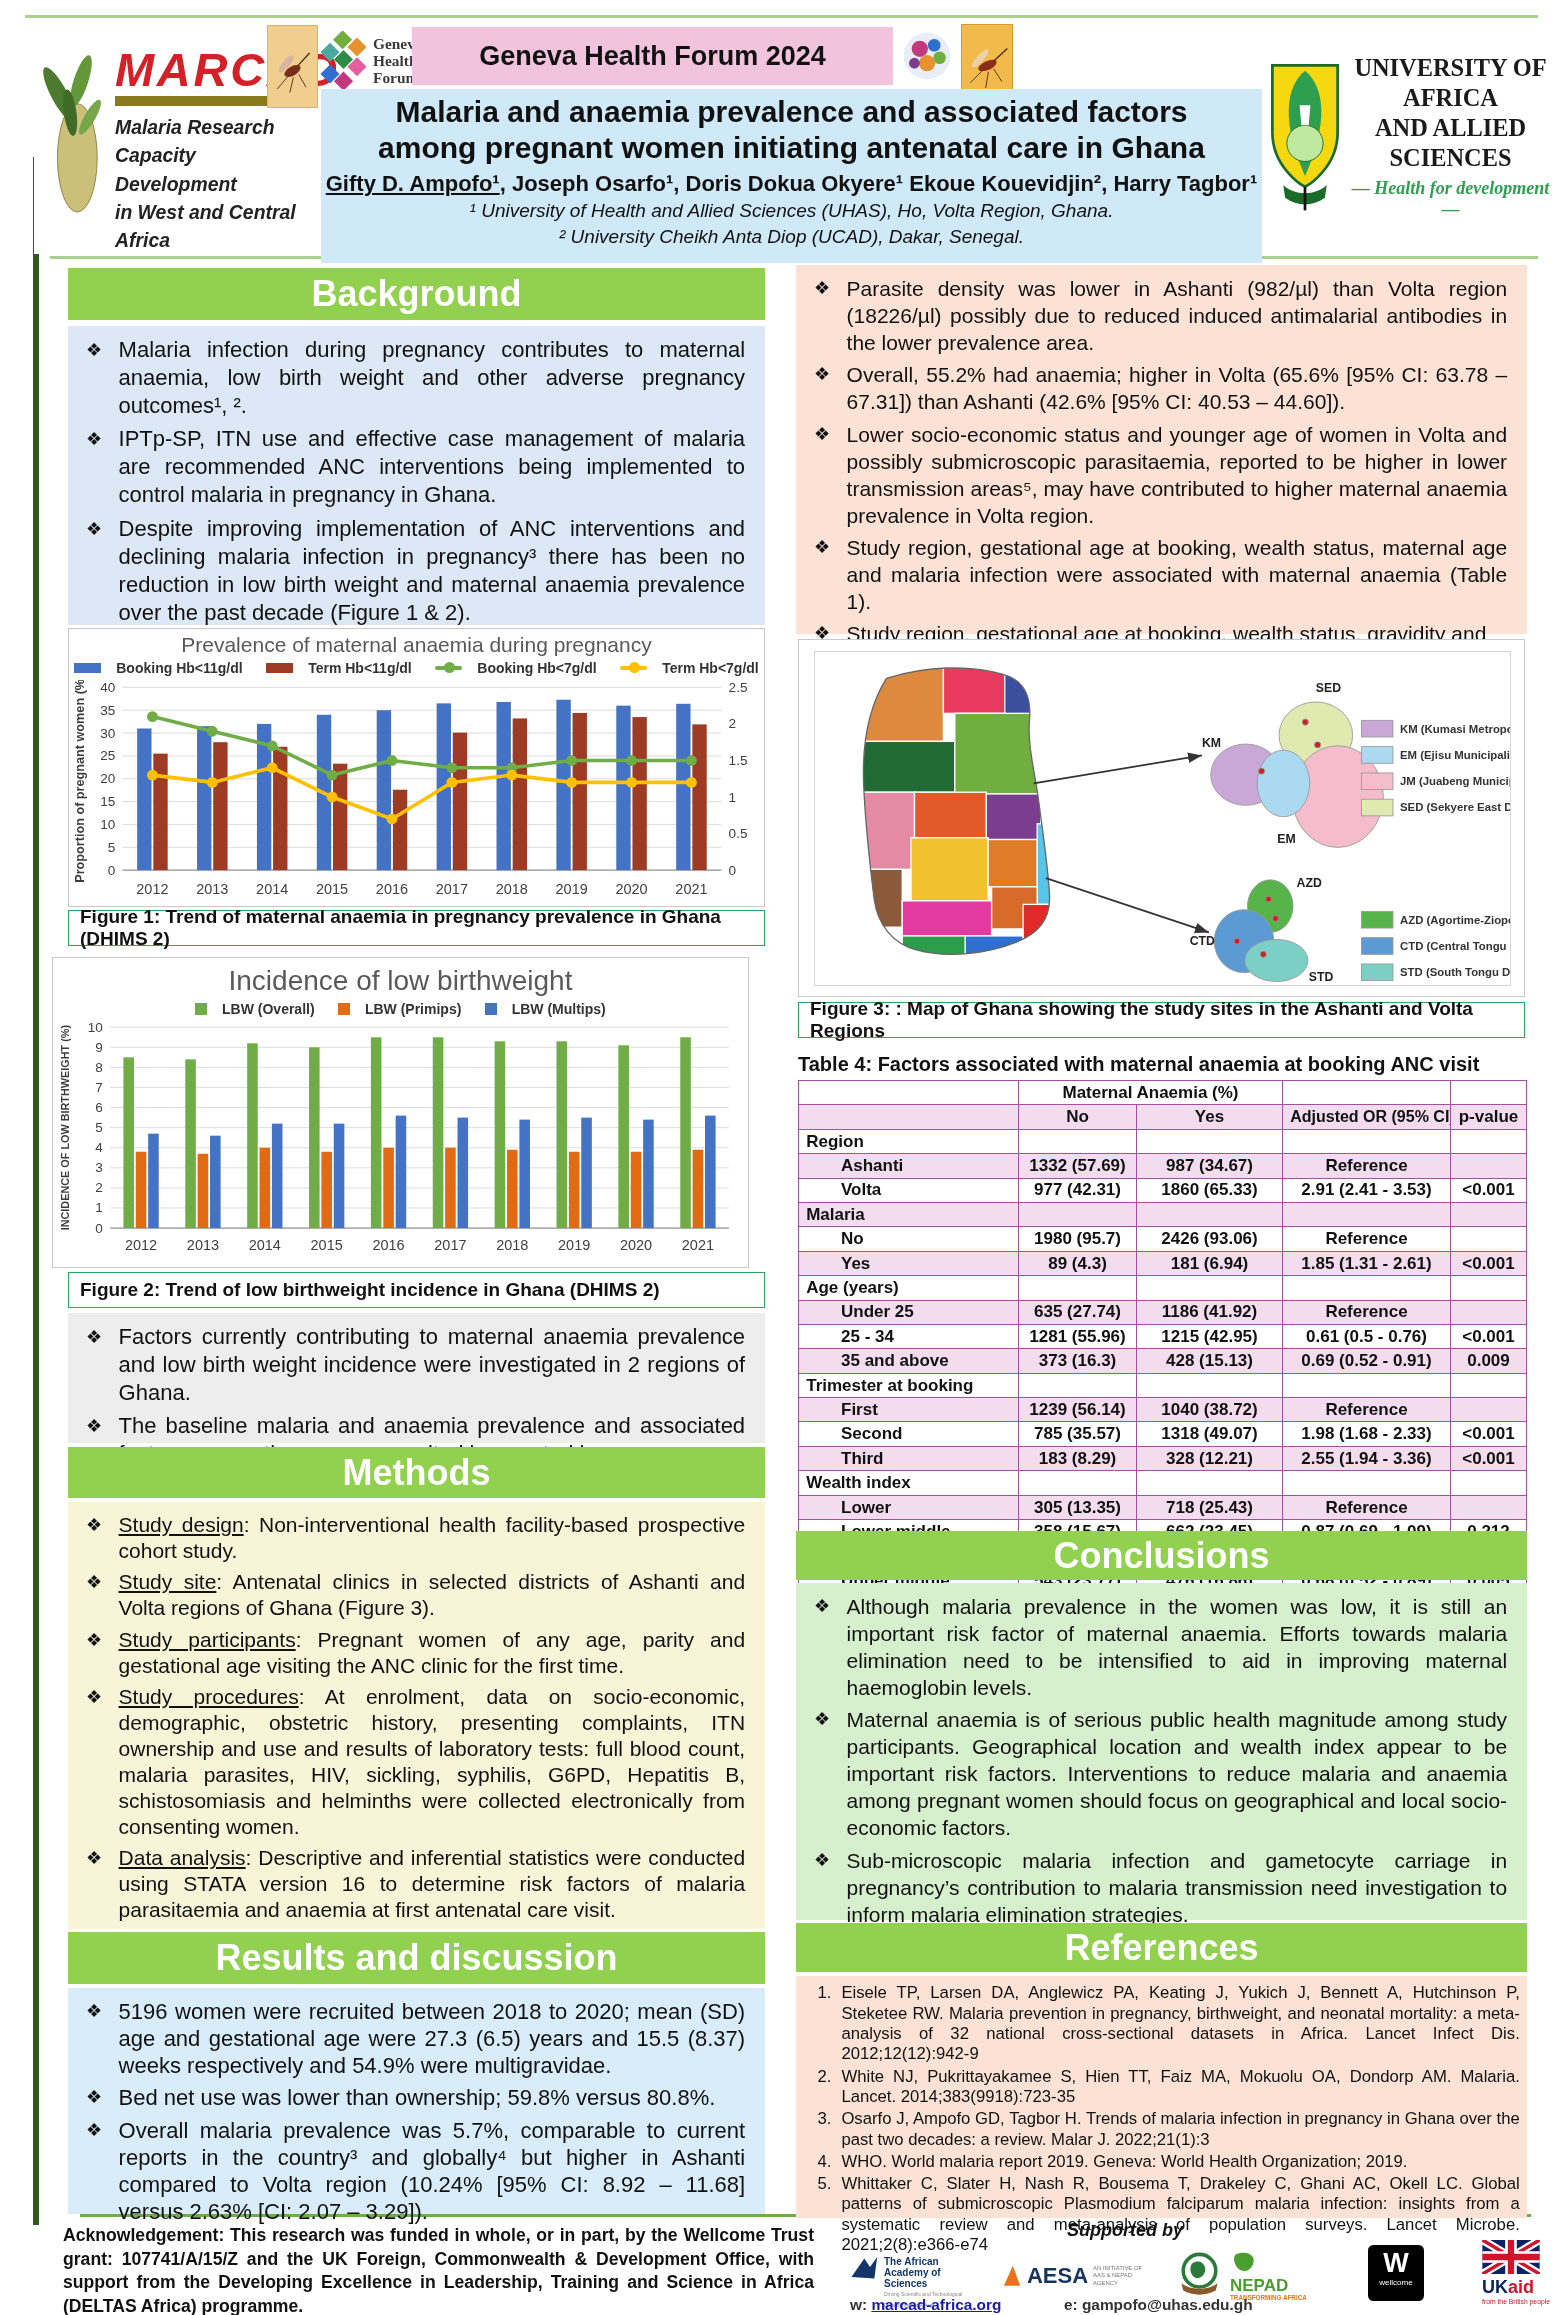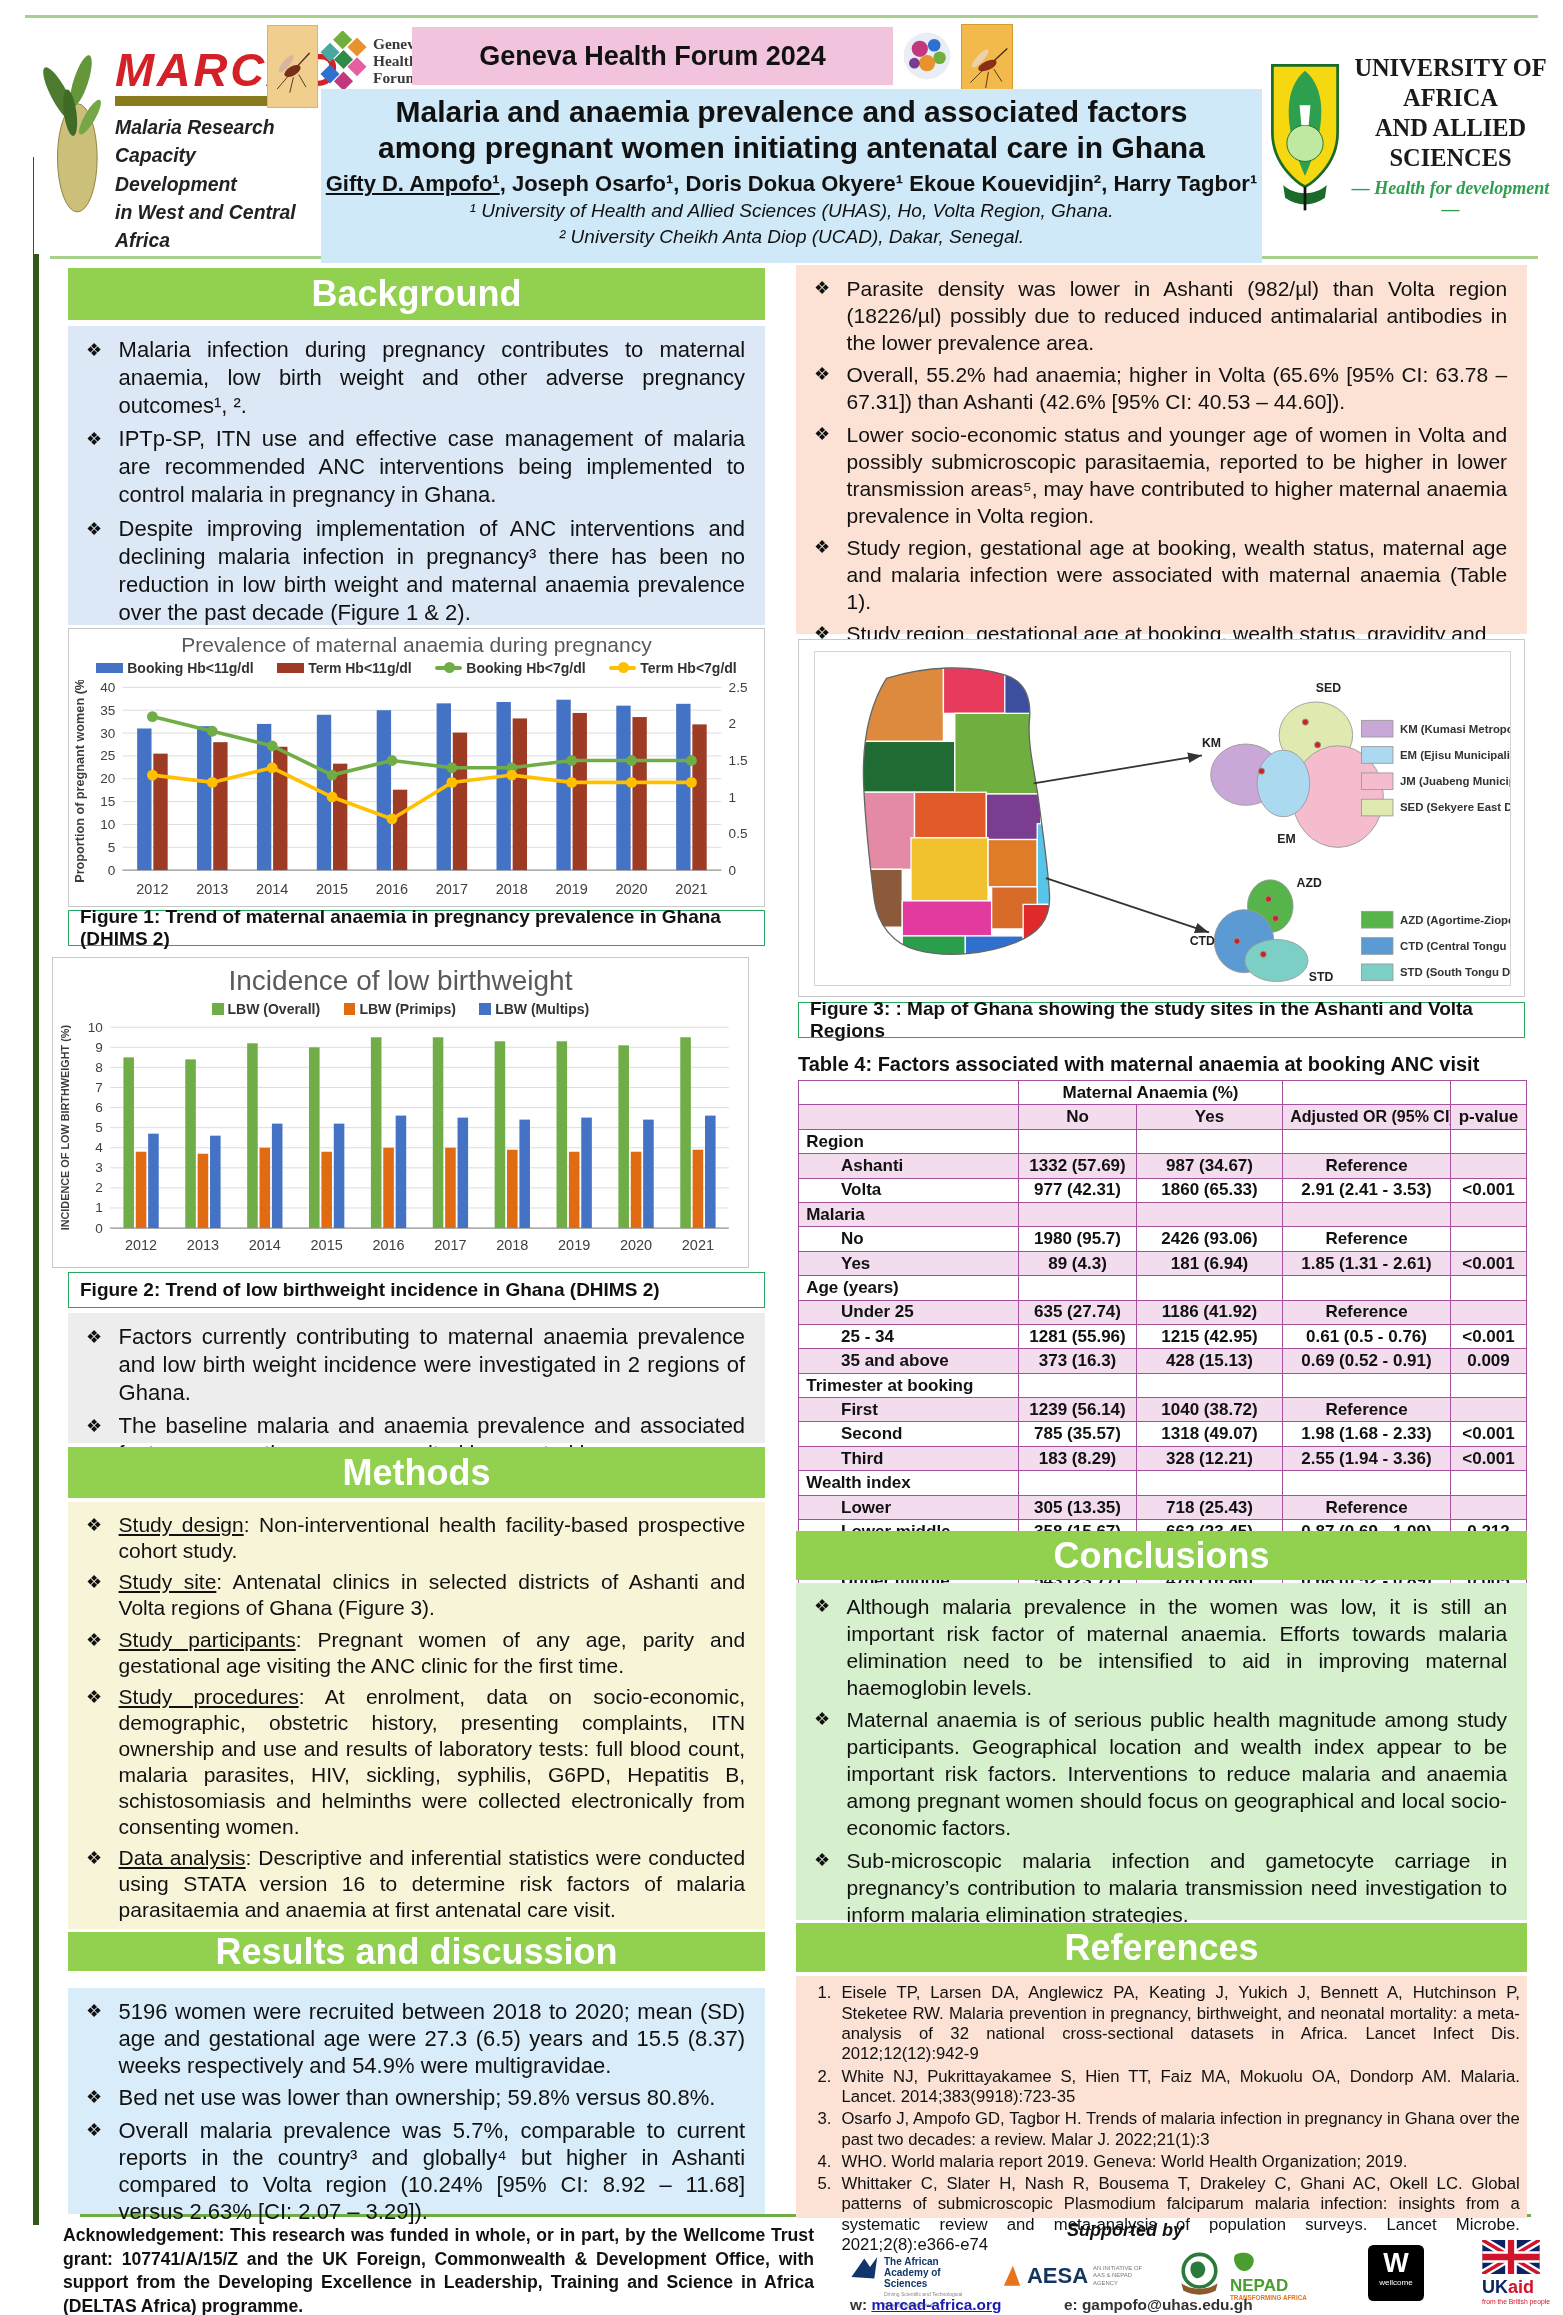--- a/index.html
+++ b/index.html
@@ -36,21 +36,21 @@
   .bg-grey{background:#ededed}
   .bg-cream{background:#f7f4d7}
   .bg-blue2{background:#d8ecf9}
   .bg-green{background:#d6efcd}
   
   .figbox{background:#fff;border:0.9px solid #c8c8c8}
   .figcap{background:#fff;border:1.8px solid #27a85f;font-weight:bold;font-size:19px;display:flex;align-items:center;padding:0 11px}
   .ctitle{text-align:center;color:#595959;font-size:21px;padding-top:3.6px}
   .ctitle.big{font-size:28px;padding-top:7.2px}
   .legend{display:flex;justify-content:center;gap:23.5px;align-items:center;padding:3.6px 0;font-size:14px;font-weight:bold;color:#333}
-  .legend .itm{display:flex;align-items:center;gap:4px}
+  .legend .itm{display:flex;align-items:center;gap:15px}
   .bsw{width:27px;height:10px;display:inline-block}
   .bsw.sq{width:11.8px;height:11.8px}
   .lsw{width:27px;height:4.5px;border-radius:2.7px;display:inline-block;position:relative}
   .lsw i{position:absolute;left:9px;top:-3.6px;width:11px;height:11px;border-radius:50%;display:block;background:inherit}
   
   .t4title{font-weight:bold;font-size:20px}
   table.t4{border-collapse:collapse;width:727px;table-layout:fixed;font-weight:bold;font-size:17px}
   table.t4 td{border:1.8px solid #a5509d;height:24.4px;padding:0.9px 7.2px;line-height:1.15;overflow:hidden;white-space:nowrap}
   table.t4 td.c{text-align:center}
   table.t4 tr.alt td{background:#f2dcee}
@@ -416,21 +416,21 @@
     <div class="brow">
       <span class="bglyph">❖</span>
       <div class="btext"><span class="ul">Study procedures</span>: At enrolment, data on socio-economic, demographic, obstetric history, presenting complaints, ITN ownership and use and results of laboratory tests: full blood count, malaria parasites, HIV, sickling, syphilis, G6PD, Hepatitis B, schistosomiasis and helminths were collected electronically from consenting women.</div>
     </div>
     <div class="brow">
       <span class="bglyph">❖</span>
       <div class="btext"><span class="ul">Data analysis</span>: Descriptive and inferential statistics were conducted using STATA version 16 to determine risk factors of malaria parasitaemia and anaemia at first antenatal care visit.</div>
     </div>
   </div>
 
-<div class="abs ghead" style="left:68px;top:1932px;width:697px;height:39px">
+<div class="abs ghead" style="left:68px;top:1932px;width:697px;height:52px">
   <span>Results and discussion</span>
 </div>
 <div class="abs bg-blue2 box" style="left:68px;top:1988px;width:697px;height:226px;font-size:22px;line-height:27px">
     <div class="brow">
       <span class="bglyph">❖</span>
       <div class="btext">5196 women were recruited between 2018 to 2020; mean (SD) age and gestational age were 27.3 (6.5) years and 15.5 (8.37) weeks respectively and 54.9% were multigravidae.</div>
     </div>
     <div class="brow">
       <span class="bglyph">❖</span>
       <div class="btext">Bed net use was lower than ownership; 59.8% versus 80.8%.</div>

